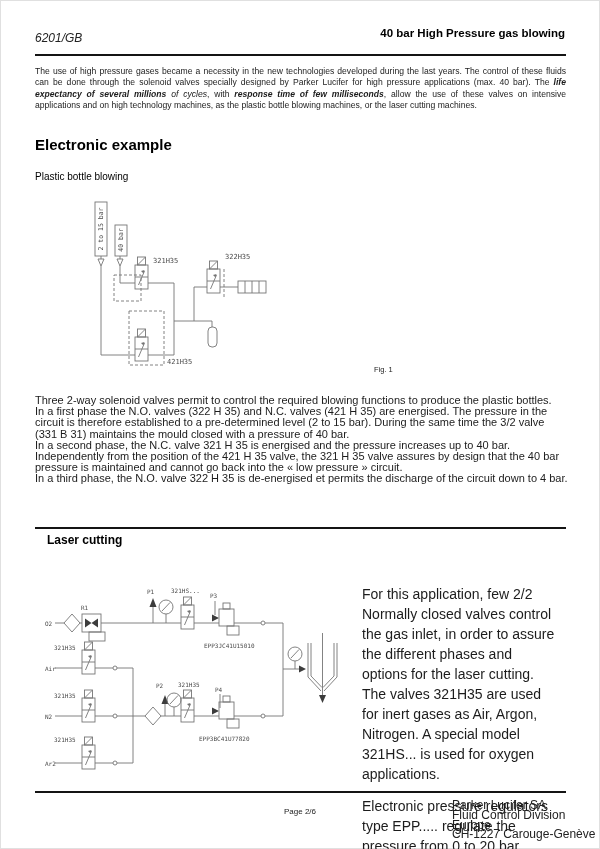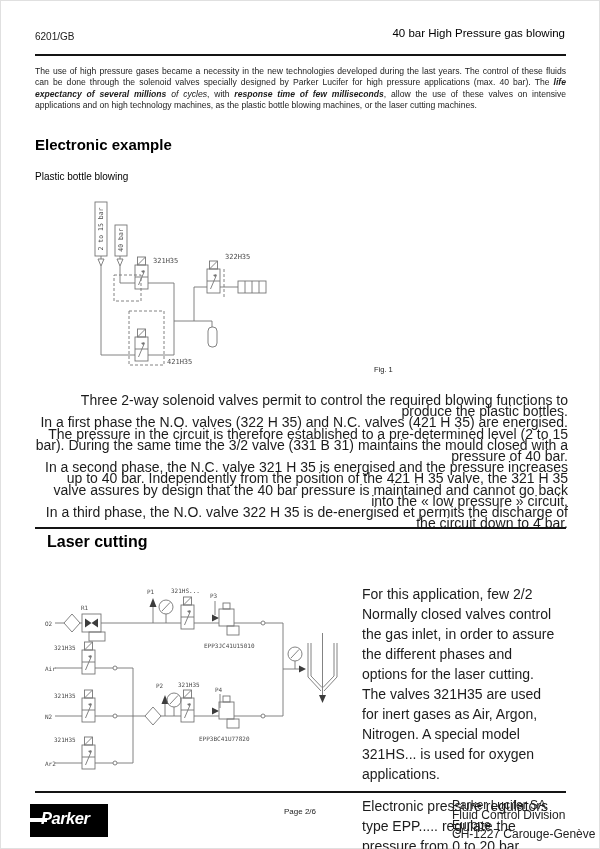--- a/index.html
+++ b/index.html
@@ -1,29 +1,29 @@
 <!DOCTYPE html>
 <html><head>
 <meta charset="utf-8">
 <style>
   html,body{margin:0;padding:0;background:#f2f2f2;}
   #page{position:relative;width:600px;height:849px;background:#ffffff;margin:0 auto;
         font-family:"Liberation Sans",sans-serif;color:#1c1c1c;overflow:hidden;
         box-shadow:inset 0 0 0 1px #e0e0e0;}
   .abs{position:absolute;}
   .rule{position:absolute;background:#141414;height:2px;}
-  #doc-ref{left:35px;top:31px;font-size:10px;color:#222;}
-  #page-title{right:35px;top:27px;font-size:11.5px;font-weight:normal;color:#000;}
+  #doc-ref{left:35px;top:31px;font-size:12px;color:#222;font-style:italic;}
+  #page-title{right:35px;top:27px;font-size:11.5px;font-weight:bold;color:#000;}
   #intro{left:35px;top:66px;width:531px;font-size:8.6px;line-height:11.4px;text-align:justify;}
   .bi{font-weight:bold;font-style:italic;}
   .it{font-style:italic;}
   #h-application{left:35px;top:136px;font-size:15px;font-weight:bold;color:#000;}
   #h-plastic{left:35px;top:171px;font-size:10px;font-weight:normal;color:#000;}
-  #h-laser{left:35px;top:533px;font-size:16px;font-weight:bold;color:#000;padding-left:12px;}
-  #body-text{left:35px;top:395px;width:533px;font-size:14px;line-height:11.2px;text-align:right;}
+  #h-laser{left:35px;top:533px;font-size:12px;font-weight:bold;color:#000;padding-left:12px;}
+  #body-text{left:35px;top:395px;width:533px;font-size:11px;line-height:11.2px;}
   #body-text p{margin:0;}
   #fig-note{left:35px;top:505px;width:533px;font-size:8.6px;white-space:pre-wrap;}
   #right-col{left:362px;top:584px;width:197px;font-size:14px;line-height:20px;}
   #right-col p{margin:0;}
   #right-col p + p{margin-top:12px;}
   svg text{font-family:"DejaVu Sans Mono",monospace;fill:#4a4a4a;}
   .dlabel{font-size:7px;}
   .slabel{font-size:6px;}
   .figcap{font-family:"Liberation Sans",sans-serif;font-size:7.5px;fill:#222;}
   #footer-logo{left:30px;top:804px;width:78px;height:33px;background:#000;}
@@ -208,24 +208,20 @@
     <text class="slabel" x="9" y="171">321H35</text>
     <text class="slabel" x="0" y="194.5">Ar2</text>
   </svg>
 
   <div class="abs" id="right-col">
     <p>For this application, few 2/2 Normally closed valves control the gas inlet, in order to assure the different phases and options for the laser cutting. The valves 321H35 are used for inert gases as Air, Argon, Nitrogen. A special model 321HS... is used for oxygen applications.</p>
     <p>Electronic pressure regulators type EPP..... regulate the pressure from 0 to 20 bar, according to the cutting conditions.</p>
   </div>
 
   <div class="rule" style="left:35px;top:791px;width:531px;"></div>
-  <div class="abs" id="footer-logo">
-    <div class="dash"></div>
-    <div class="ltext">Parker</div>
-  </div>
   <div class="abs" id="page-num">Page 2/6</div>
   <div class="abs" id="company">
     <div>Parker Lucifer SA</div>
     <div>Fluid Control Division Europe</div>
     <div>CH-1227 Carouge-Genève</div>
   </div>
 
 </div>
 
 </body></html>

